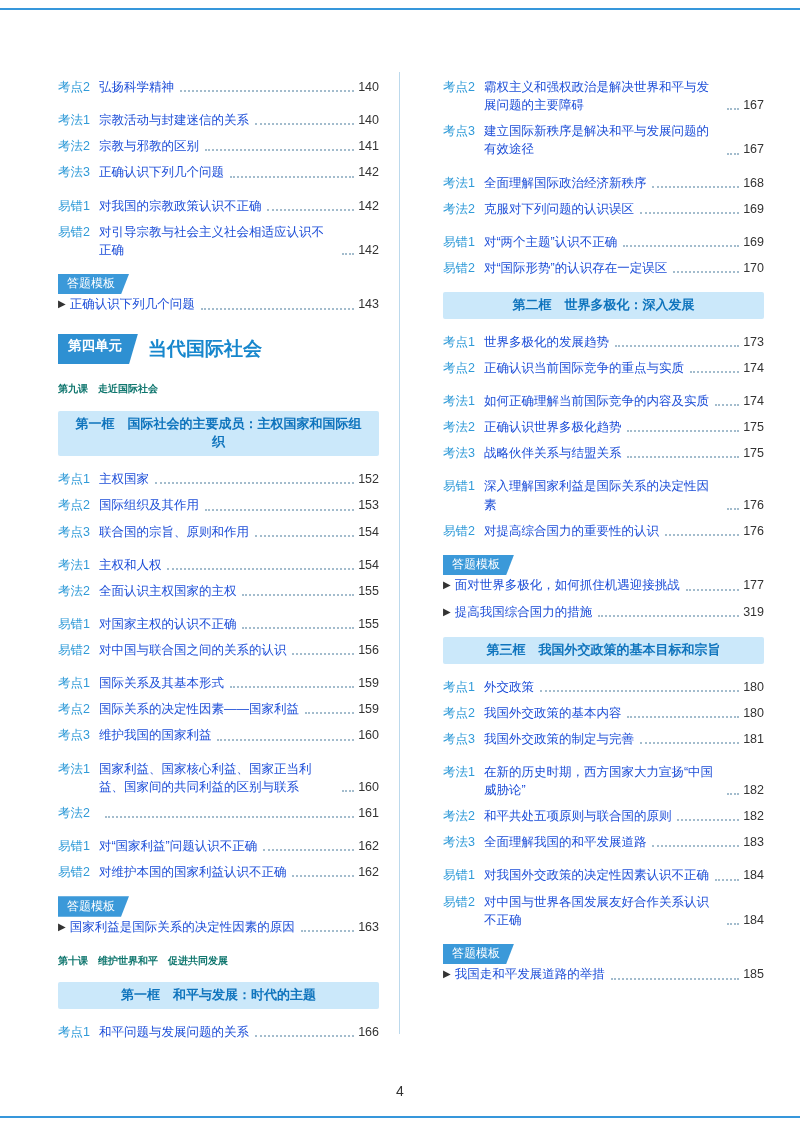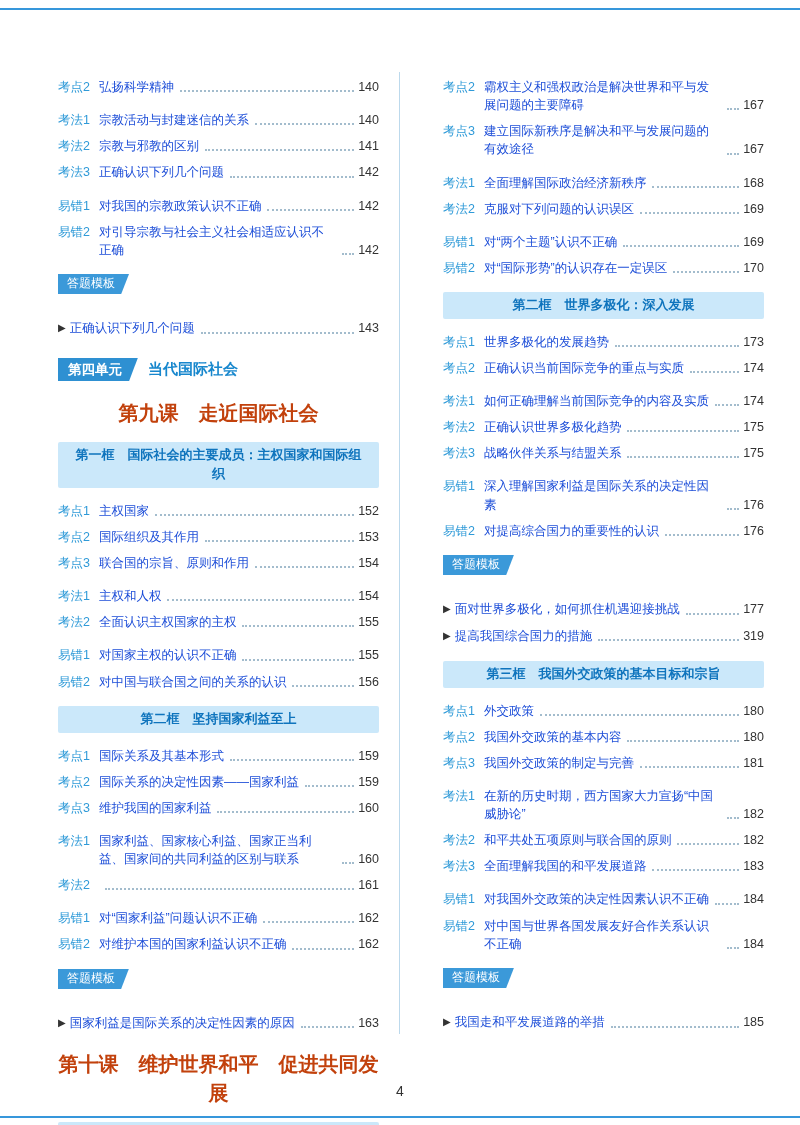--- a/index.html
+++ b/index.html
@@ -41,35 +41,35 @@
     border-bottom: 2px dotted #a3bccd; margin: 0 4px 4px 6px; height: 0;
   }
   .pnum { flex: 0 0 auto; align-self: flex-end; color: #333; }
 
   .frame-header {
     background: #cbe8fa; color: #0f74bd; font-weight: bold;
     text-align: center; font-size: 13px; padding: 4px 13px;
     border-radius: 2px; margin: 14px 0 14px;
   }
   .course-title {
-    text-align: center; font-weight: bold; font-size: 20px;
-    color: #c2410c; margin: 18px 0 12px;
+    font-weight: bold; font-size: 10px;
+    color: #0f766e; margin: 18px 0 12px;
   }
   .unit-row { display: flex; align-items: center; gap: 10px; margin: 20px 0 8px; }
   .unit-badge {
     background: #2e90d2; color: #fff; font-weight: bold; font-size: 13.5px;
-    padding: 3px 16px 3px 10px; line-height: 1.3;
+    padding: 3px 16px 10px 10px; line-height: 1.3;
     clip-path: polygon(0 0, 100% 0, calc(100% - 9px) 100%, 0 100%);
   }
-  .unit-title { color: #1787cd; font-weight: bold; font-size: 15px; }
+  .unit-title { color: #1787cd; font-weight: bold; font-size: 19px; }
 
   .tpl-block { margin: 6px 0 16px; }
   .tpl-tag {
     display: inline-block; background: #3b99d9; color: #ffffff;
-    font-size: 12px; padding: 2.5px 14px 2.5px 9px; margin-bottom: 25px;
+    font-size: 12px; padding: 2.5px 14px 2.5px 9px; margin-bottom: 1px;
     line-height: 1.3;
     clip-path: polygon(0 0, 100% 0, calc(100% - 8px) 100%, 0 100%);
   }
   .tri { flex: 0 0 auto; color: #333; font-size: 10px; margin-right: 4px; line-height: 1.8; }
 
   .page-footer {
     position: absolute; bottom: 26px; left: 0; width: 100%;
     text-align: center; font-size: 14px; color: #333;
   }
 </style>
@@ -208,21 +208,20 @@
           </div>
 
           <div class="row">
             <span class="tag">易错2</span>
             <span class="txt">对中国与联合国之间的关系的认识</span>
             <span class="leader"></span>
             <span class="pnum">156</span>
           </div>
         </div>
 
-      <div class="frame-header">第二框　坚持国家利益至上</div>
 
       <div class="group">
 
           <div class="row">
             <span class="tag">考点1</span>
             <span class="txt">国际关系及其基本形式</span>
             <span class="leader"></span>
             <span class="pnum">159</span>
           </div>
 

